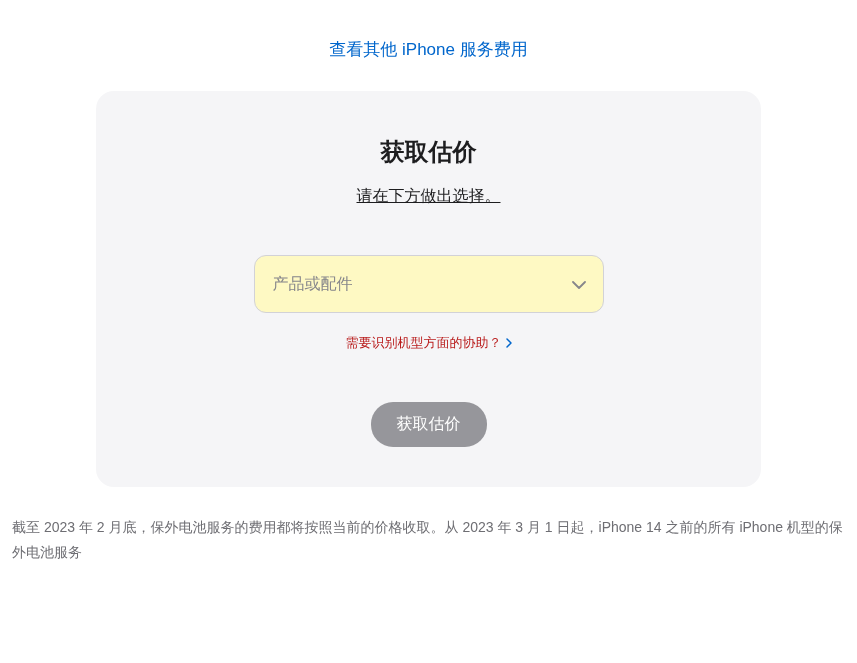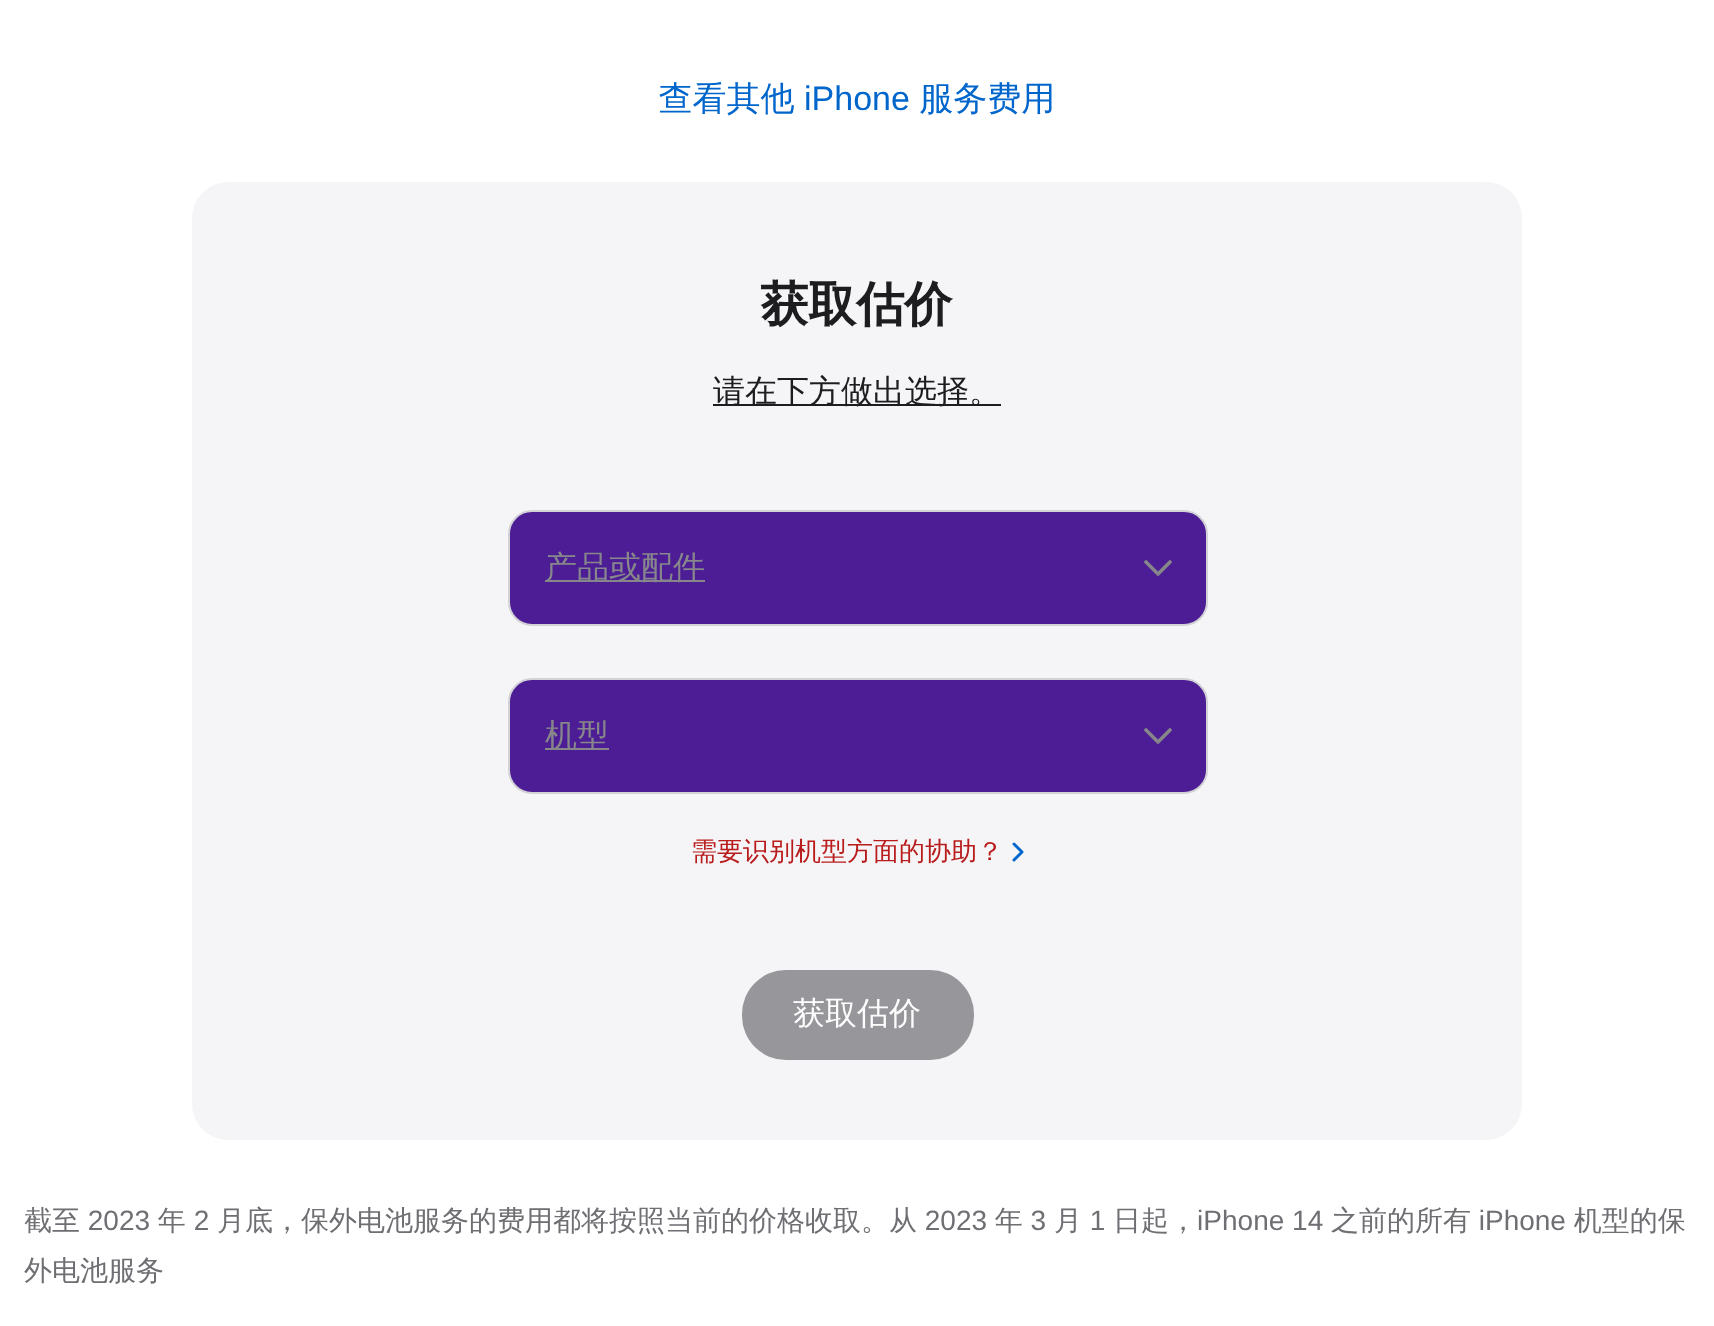--- a/index.html
+++ b/index.html
@@ -48,33 +48,32 @@
       text-decoration: underline;
     }
     .select-wrapper {
       position: relative;
       width: 350px;
       margin: 0 auto 26px auto;
     }
     .select-box {
       width: 100%;
       height: 58px;
-      background: #4c1d95;
+      background: #fef9c3;
       border: 1px solid #d2d2d7;
       border-radius: 12px;
       padding: 0 48px 0 18px;
       font-size: 16px;
       color: #86868b;
       text-align: left;
       cursor: pointer;
       appearance: none;
       display: flex;
       align-items: center;
       position: relative;
-      text-decoration: underline;
     }
     .chevron-icon {
       position: absolute;
       right: 18px;
       top: 50%;
       transform: translateY(-50%);
       pointer-events: none;
     }
     .help-link-wrapper {
       margin-top: -6px;
@@ -124,30 +123,20 @@
       <div class="select-box">
         <span>产品或配件</span>
       </div>
       <span class="chevron-icon">
         <svg width="14" height="8" viewBox="0 0 14 8" fill="none">
           <path d="M1 1L7 7L13 1" stroke="#86868b" stroke-width="1.8" stroke-linecap="round" stroke-linejoin="round"></path>
         </svg>
       </span>
     </div>
 
-    <div class="select-wrapper">
-      <div class="select-box">
-        <span>机型</span>
-      </div>
-      <span class="chevron-icon">
-        <svg width="14" height="8" viewBox="0 0 14 8" fill="none">
-          <path d="M1 1L7 7L13 1" stroke="#86868b" stroke-width="1.8" stroke-linecap="round" stroke-linejoin="round"></path>
-        </svg>
-      </span>
-    </div>
 
     <div class="help-link-wrapper">
       <a href="#" class="help-link">
         <span>需要识别机型方面的协助？</span>
         <span>
           <svg width="6" height="10" viewBox="0 0 6 10" fill="none">
             <path d="M1 1L5 5L1 9" stroke="#0066cc" stroke-width="1.5" stroke-linecap="round" stroke-linejoin="round"></path>
           </svg>
         </span>
       </a>

